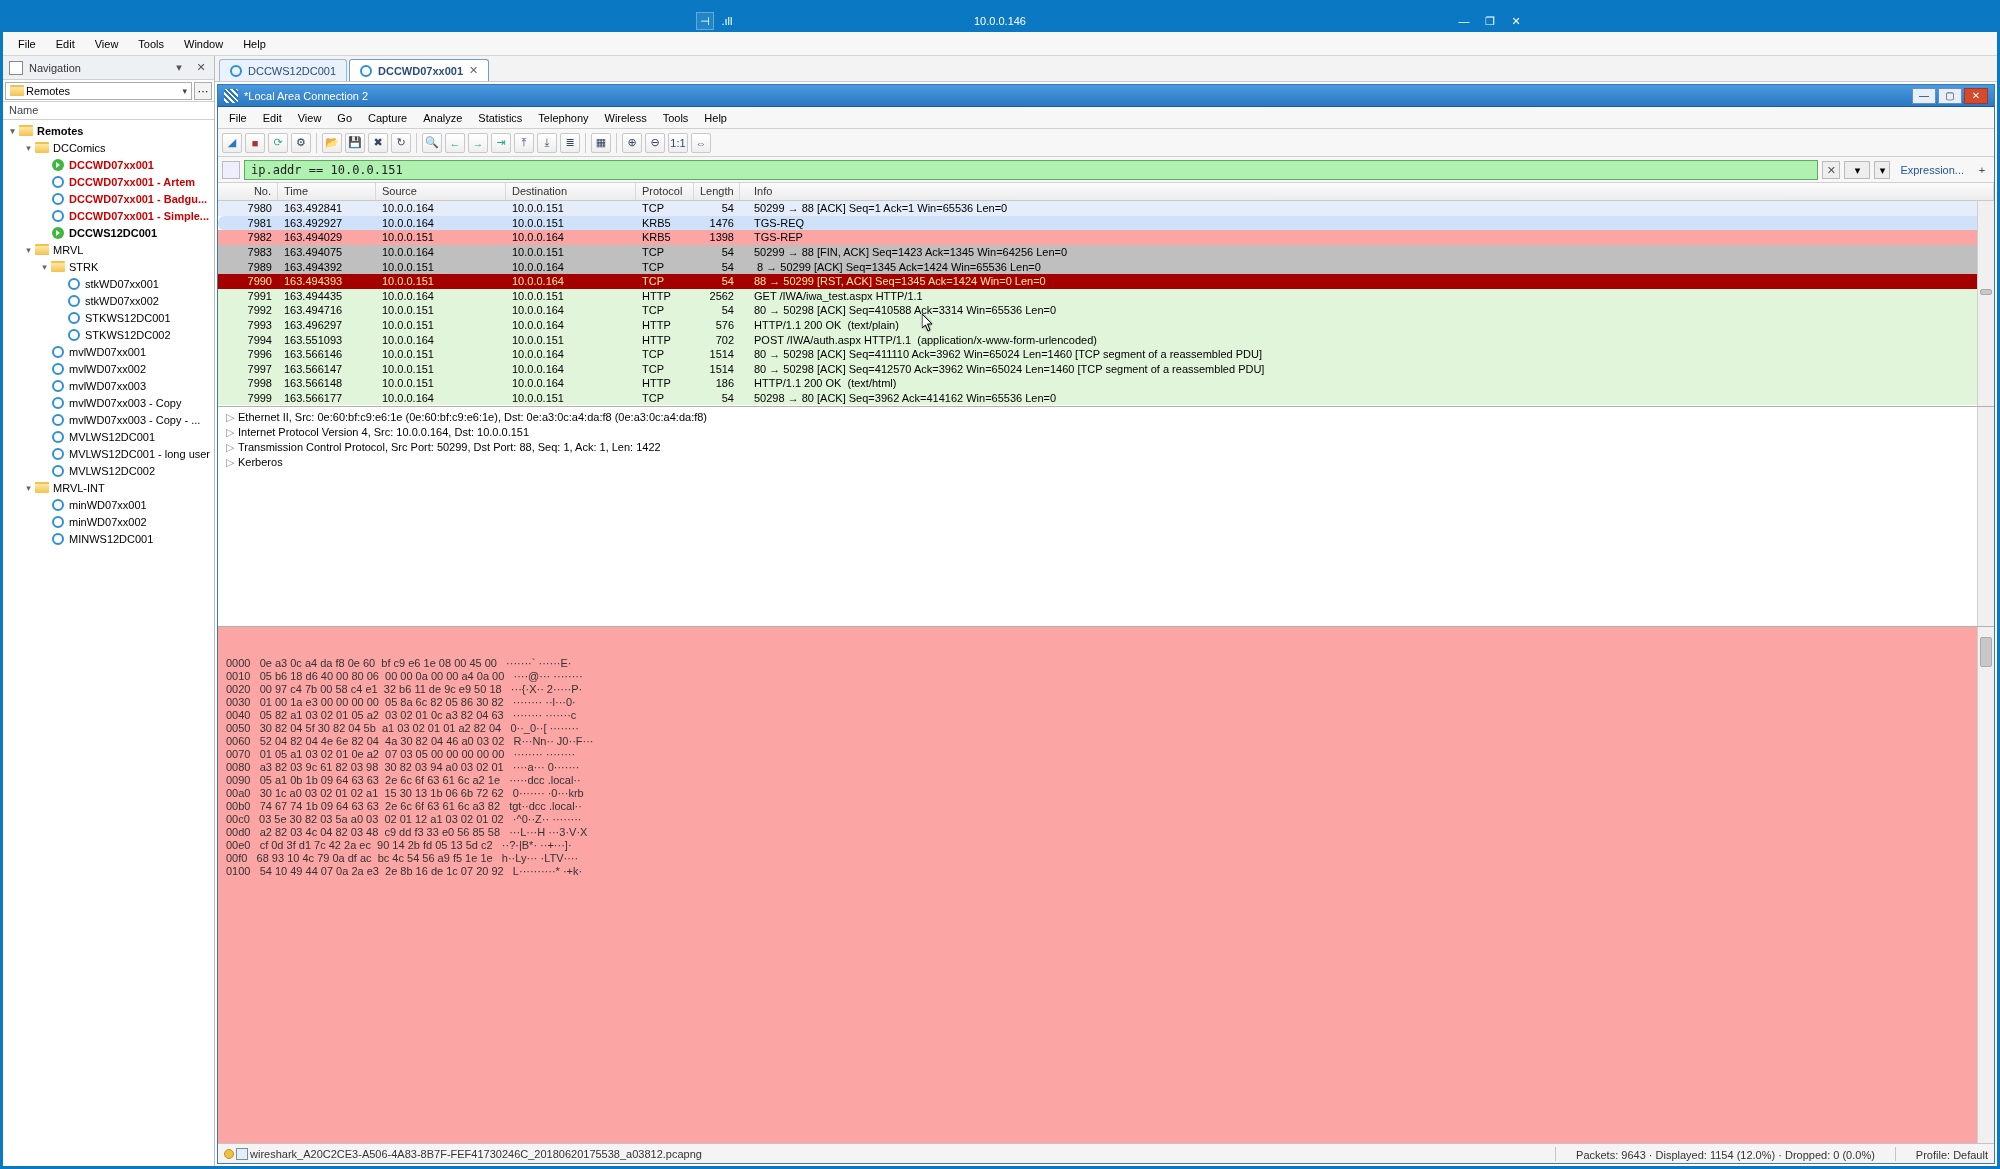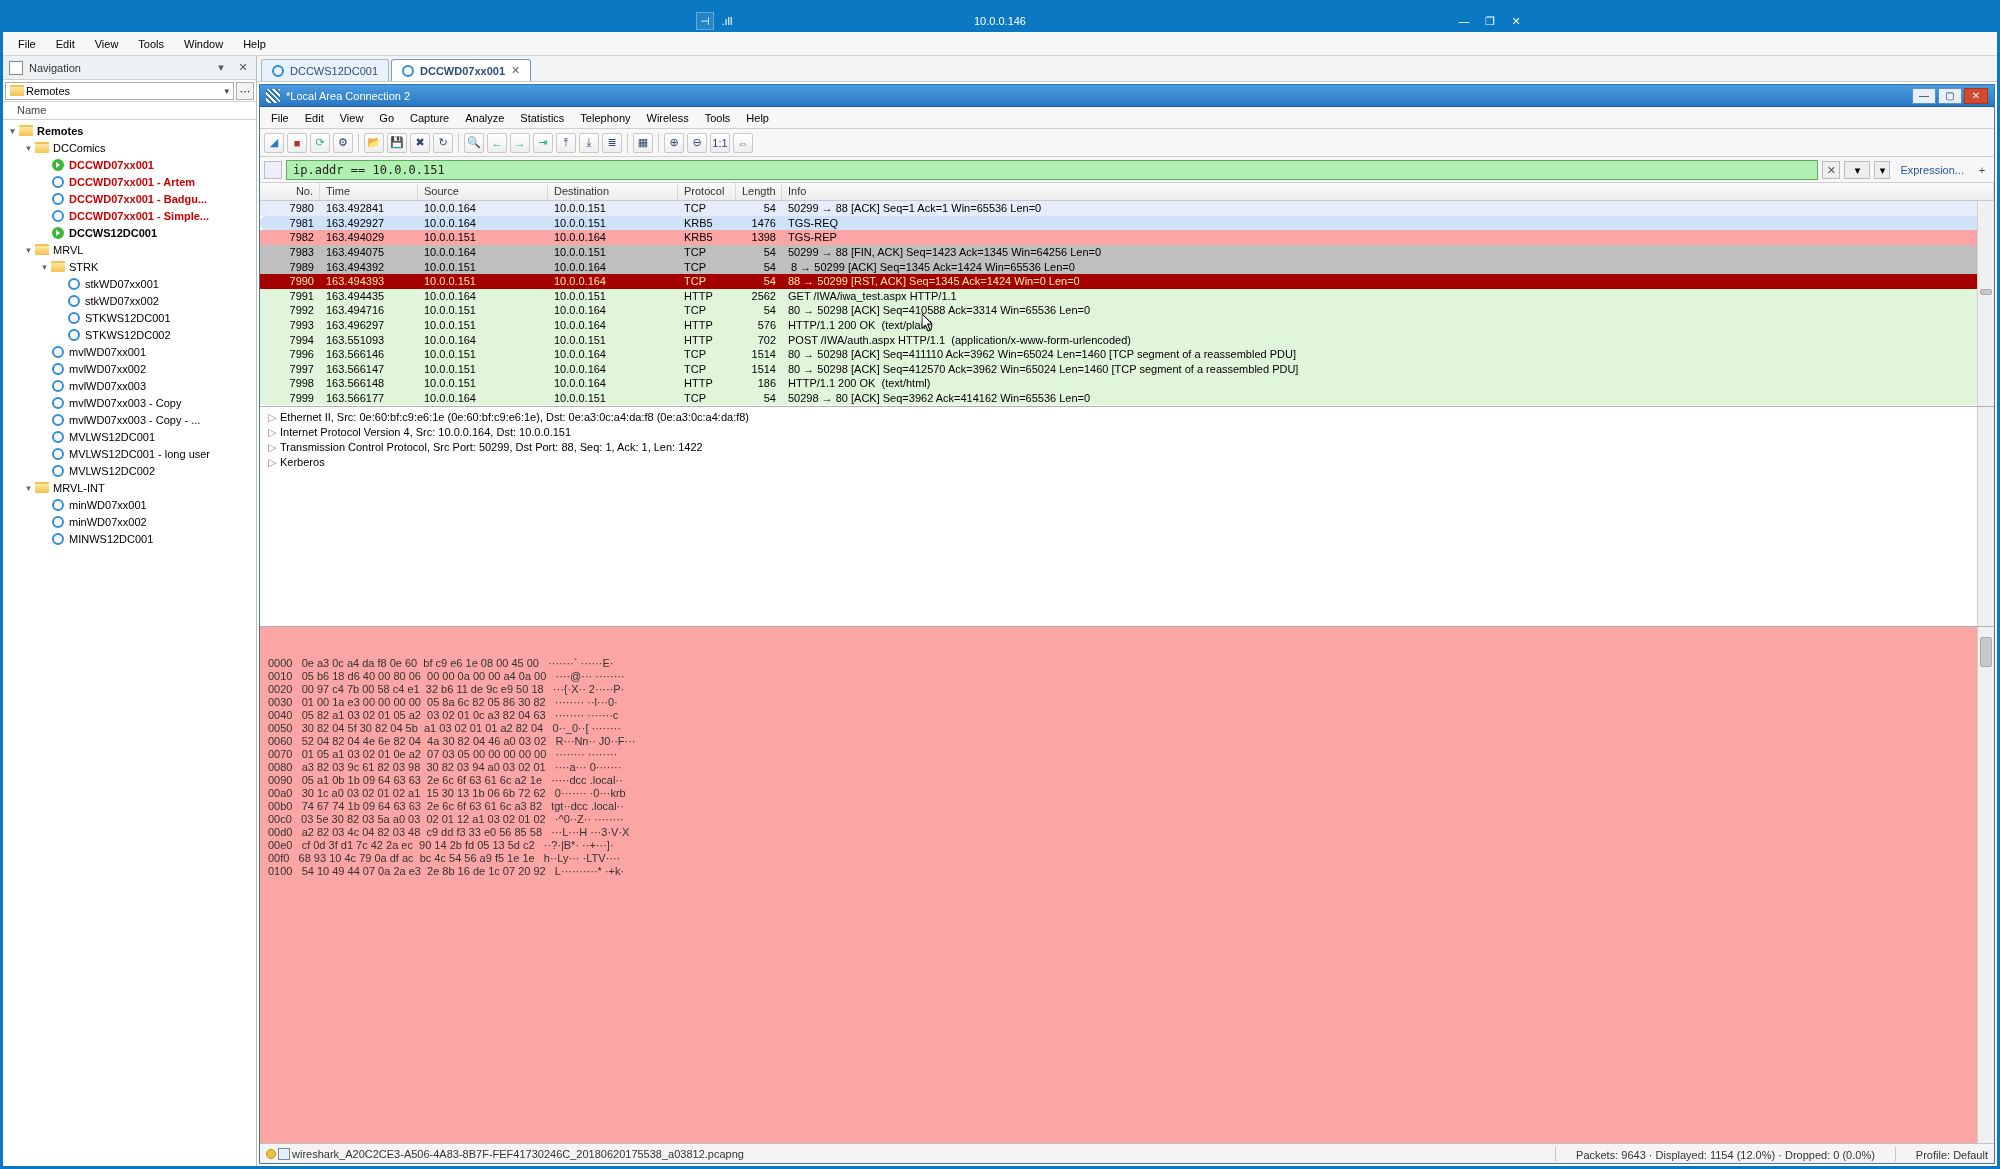--- a/index.html
+++ b/index.html
@@ -20,30 +20,30 @@
 .outer-winctrl div { width:46px; height:28px; display:flex; align-items:center; justify-content:center; color:#555; }
 
 
 .menubar { height: 24px; background: #f7f7f7; border-bottom: 1px solid #d4d4d4; display: flex; align-items: center; padding: 0 6px; gap: 2px; }
 .menubar span { padding: 4px 9px; cursor: default; }
 
 
 .main { flex: 1; display: flex; overflow: hidden; }
 
 
-.navpane { width: 254px; border-right: 1px solid #bcbcbc; display: flex; flex-direction: column; background: #fff; }
+.navpane { width: 212px; border-right: 1px solid #bcbcbc; display: flex; flex-direction: column; background: #fff; }
 .navpane-header { height: 24px; background: #eef1f4; border-bottom: 1px solid #d0d0d0; display:flex; align-items:center; padding: 0 6px; gap:6px; color:#333;}
 .navpane-header .icon{width:14px;height:14px;border:1px solid #888;background:#fff;}
 .navpane-header .pin,.navpane-header .x{margin-left:auto;width:14px;text-align:center;color:#555;}
 .navpane-header .x{margin-left:2px;}
 .navcombo { height:22px; border-bottom:1px solid #d0d0d0; display:flex; align-items:center;}
 .navcombo .cb{ flex:1; border:1px solid #abadb3; height:18px; margin:1px 2px; display:flex; align-items:center; padding:0 4px; background:#fff;}
 .navcombo .cb .arrow{margin-left:auto;font-size:9px;color:#444;}
 .navcombo .btn{width:18px;height:18px;border:1px solid #abadb3;margin:1px 2px 1px 0;background:#f3f3f3;text-align:center;line-height:16px;}
-.navcol { height:18px; border-bottom:1px solid #d0d0d0; padding:2px 14px; color:#444; font-size:11px; }
+.navcol { height:18px; border-bottom:1px solid #d0d0d0; padding:2px 6px; color:#444; font-size:11px; }
 .tree { flex:1; overflow:auto; padding: 2px 0; }
 .tree-row { display:flex; align-items:center; height:17px; padding-left:4px; white-space:nowrap;}
 .tree-row .exp{width:11px;text-align:center;color:#666;font-size:9px;}
 .tree-row .ic{width:16px;height:14px;display:inline-flex;align-items:center;justify-content:center;margin-right:3px;}
 .folder{background:linear-gradient(#ffe9a8,#f3c14e);width:14px;height:11px;border-radius:1px;border-top:2px solid #f3c14e;}
 .node-play{width:12px;height:12px;border-radius:50%;background:#3db83d;position:relative;}
 .node-play::after{content:"";position:absolute;left:4px;top:3px;border-left:4px solid #fff;border-top:3px solid transparent;border-bottom:3px solid transparent;}
 .node-off{width:12px;height:12px;border-radius:50%;border:2px solid #2e8fd6;}
 .tree-row.lvl0{padding-left:4px;} .tree-row.lvl1{padding-left:20px;} .tree-row.lvl2{padding-left:36px;} .tree-row.lvl3{padding-left:52px;}
 .tree-row.red{color:#cc0000;font-weight:bold;}
@@ -77,21 +77,21 @@
 .ws-filter .exp{padding:0 6px;color:#2257a0;}
 .ws-filter .plus{width:16px;text-align:center;color:#444;}
 
 
 .plist{flex:0 0 224px;border-bottom:1px solid #b0b0b0;display:flex;flex-direction:column;overflow:hidden; position:relative;}
 .plist-head{height:18px;background:linear-gradient(#fbfbfb,#ececec);border-bottom:1px solid #c9c9c9;display:flex;}
 .plist-head div{border-right:1px solid #d8d8d8;padding:2px 6px;color:#333;}
 .plist-body{flex:1;overflow:hidden;font-family:"Consolas",monospace;font-size:12px;}
 .prow{display:flex;height:14.6px;align-items:center;white-space:pre;}
 .prow div{padding:0 6px;overflow:hidden;}
-.c-no{width:60px;text-align:right;} .c-time{width:98px;} .c-src{width:130px;} .c-dst{width:130px;} .c-proto{width:58px;} .c-len{width:46px;text-align:right;} .c-info{flex:1;}
+.c-no{width:60px;text-align:right;} .c-time{width:98px;} .c-src{width:130px;} .c-dst{width:130px;} .c-proto{width:58px;} .c-len{width:46px;text-align:right;} .c-info{flex:1;margin-left:8px;}
 .bg-blue{background:#e4edf9;} .bg-lgrey{background:#fca5a5;} .bg-grey{background:#bfbfbf;} .bg-red{background:#a40000;color:#ffd0d0;} .bg-green{background:#e0f5da;} .bg-sel{background:#cfe2f9;border-radius:6px;}
 .prow.bg-red div{color:#ffeaa0;}
 .sb-right{position:absolute;right:0;top:18px;bottom:0;width:17px;background:#f0f0f0;border-left:1px solid #cfcfcf;}
 .sb-thumb{position:absolute;left:2px;right:2px;background:#c8c8c8;border:1px solid #aaa;border-radius:2px;}
 
 
 .pdetails{flex:0 0 220px;border-bottom:1px solid #b0b0b0;padding:3px 8px;font-family:"Consolas",monospace;font-size:12px;overflow:auto;background:#fff; position:relative;}
 .pdetails .line{white-space:pre;line-height:15px;}
 .pdetails .tri{color:#888;display:inline-block;width:12px;}
 .pdetails-sb{position:absolute;right:0;top:0;bottom:0;width:17px;background:#f0f0f0;border-left:1px solid #cfcfcf;}

